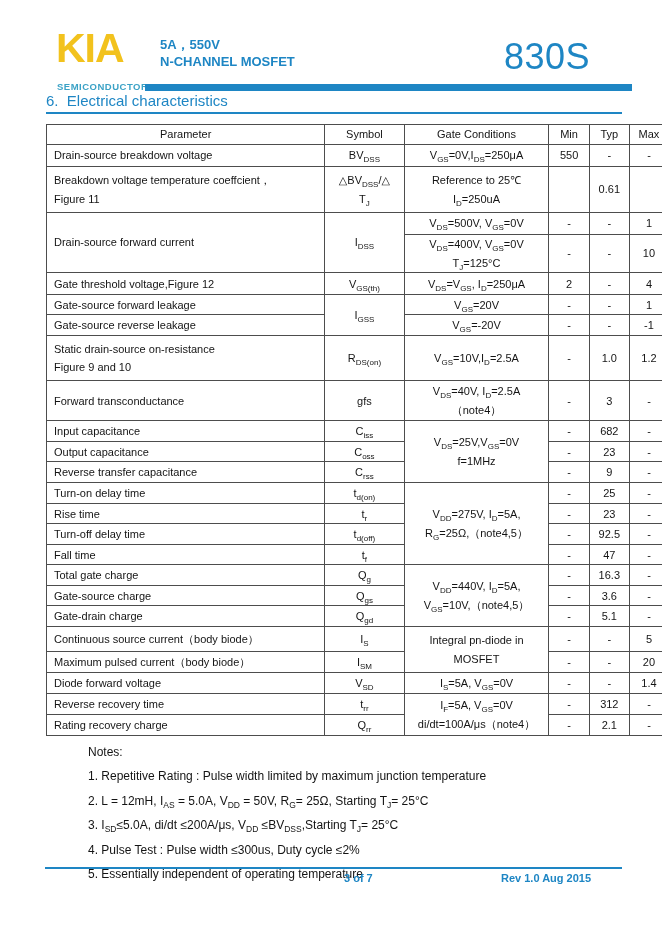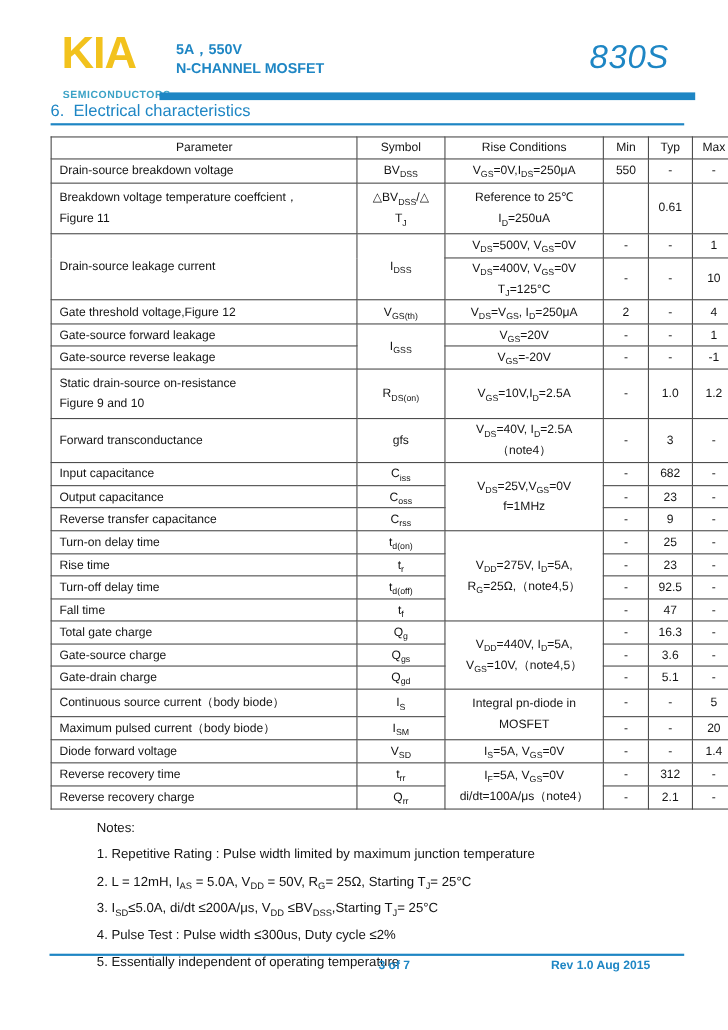--- a/index.html
+++ b/index.html
@@ -15,21 +15,21 @@
     font-family:"Liberation Sans", sans-serif;color:var(--ink);
     overflow:hidden;margin:0 auto;
   }
   
   .kia-logo{position:absolute;left:56px;top:28px;font-size:41px;font-weight:800;
     letter-spacing:-1px;color:var(--yellow);line-height:1;}
   .semis{position:absolute;left:57px;top:81px;font-size:9.5px;font-weight:bold;
     color:var(--teal);letter-spacing:.5px;}
   .rating{position:absolute;left:160px;top:36px;font-size:13px;font-weight:bold;color:var(--blue);}
   .device{position:absolute;left:160px;top:54px;font-size:13px;font-weight:bold;color:var(--blue);}
-  .part-number{position:absolute;left:536px;top:36px;font-size:30px;color:var(--blue);letter-spacing:.5px;font-style:italic;}
+  .part-number{position:absolute;left:504px;top:36px;font-size:36px;color:var(--blue);letter-spacing:.5px;}
   .thick-rule{position:absolute;left:145px;top:84px;width:487px;height:7px;background:var(--blue);}
   .sec-title{position:absolute;left:46px;top:92px;width:576px;font-size:15px;color:var(--blue);
     border-bottom:2px solid var(--blue);padding-bottom:3px;white-space:pre;}
   .cond-note{position:absolute;left:47px;top:108px;width:543px;text-align:right;font-size:11.5px;color:var(--ink);}
   
   table.spec{position:absolute;left:46px;top:124px;width:661px;border-collapse:collapse;
     table-layout:fixed;font-size:11px;color:var(--ink);}
   .spec th,.spec td{border:1px solid var(--border);text-align:center;vertical-align:middle;
     padding:0 2px;font-weight:normal;line-height:1.7;overflow:hidden;}
   .spec thead tr{height:20px;}
@@ -66,21 +66,21 @@
         <col style="width:126px">
       <col style="width:35px">
         <col style="width:35px">
         <col style="width:34px">
         <col style="width:33px">
     </colgroup>
     <thead>
         <tr>
           <th>Parameter</th>
           <th>Symbol</th>
-          <th>Rise Conditions</th>
+          <th>Gate Conditions</th>
           <th>Min</th>
           <th>Typ</th>
           <th>Max</th>
           <th>Units</th>
         </tr>
       </thead>
     <tbody>
         <tr style="height: 22px;">
           <td class="l">Drain-source breakdown voltage</td>
           <td>BV<sub>DSS</sub></td>
@@ -93,21 +93,21 @@
         <tr style="height: 46px; padding-left: 36px;">
           <td class="l">Breakdown voltage temperature coeffcient，<br>Figure 11</td>
           <td>△BV<sub>DSS</sub>/△<br>T<sub>J</sub></td>
           <td>Reference to 25℃<br>I<sub>D</sub>=250uA</td>
           <td></td>
           <td>0.61</td>
           <td></td>
           <td>V/℃</td>
         </tr>
         <tr style="height: 22px;">
-          <td rowspan="2" class="l">Drain-source leakage current</td>
+          <td rowspan="2" class="l">Drain-source forward current</td>
           <td rowspan="2">I<sub>DSS</sub></td>
           <td>V<sub>DS</sub>=500V, V<sub>GS</sub>=0V</td>
           <td>-</td>
           <td>-</td>
           <td>1</td>
           <td rowspan="2">μA</td>
         </tr>
         <tr style="height: 35px;">
           <td>V<sub>DS</sub>=400V, V<sub>GS</sub>=0V<br>T<sub>J</sub>=125°C</td>
           <td>-</td>
@@ -261,21 +261,21 @@
         <tr style="height: 21px;">
           <td class="l">Reverse recovery time</td>
           <td>t<sub>rr</sub></td>
           <td rowspan="2">I<sub>F</sub>=5A, V<sub>GS</sub>=0V<br>di/dt=100A/μs（note4）</td>
           <td>-</td>
           <td>312</td>
           <td>-</td>
           <td>nS</td>
         </tr>
         <tr style="height: 21px;">
-          <td class="l">Reverse recovery charge</td>
+          <td class="l">Rating recovery charge</td>
           <td>Q<sub>rr</sub></td>
           <td>-</td>
           <td>2.1</td>
           <td>-</td>
           <td>uC</td>
         </tr>
       </tbody>
   </table>
 
   <div class="notes">

